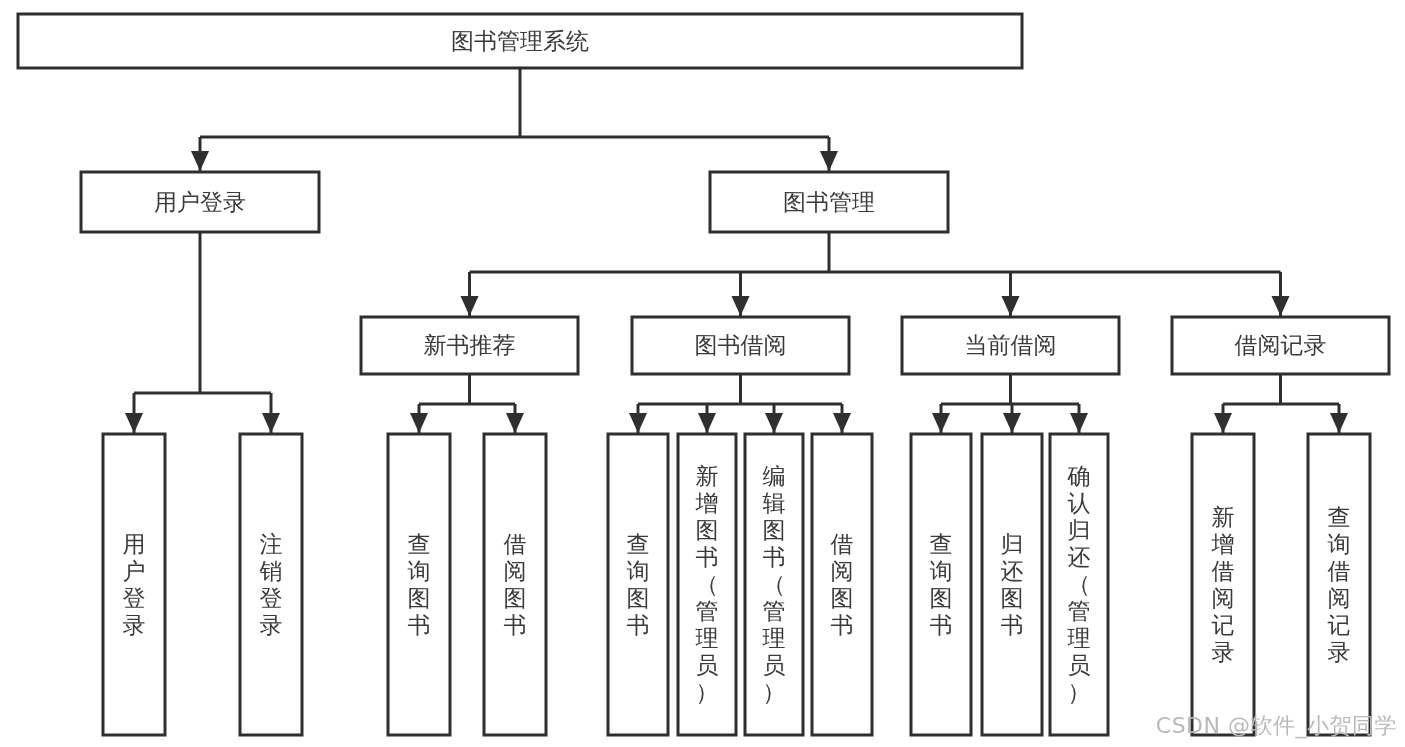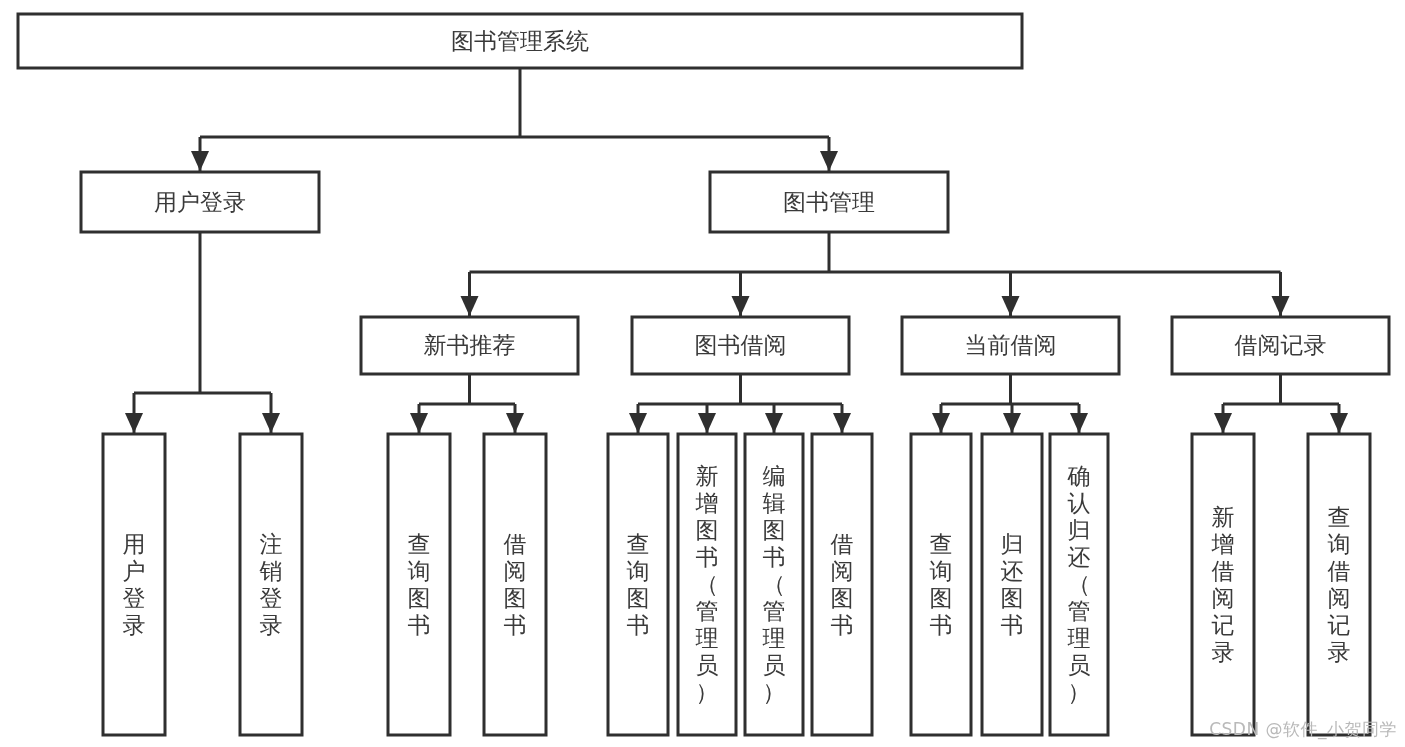--- a/index.html
+++ b/index.html
@@ -52,21 +52,21 @@
     font-family: "DejaVu Sans", "Liberation Sans", sans-serif;
     font-size: 23px;
     fill: #3a3a3a;
     text-anchor: middle;
   }
   .watermark-text {
     position: absolute;
     right: 8px;
     bottom: 6px;
     font-family: "DejaVu Sans", "Liberation Sans", sans-serif;
-    font-size: 17px;
+    font-size: 22px;
     color: #b9b9b9;
     white-space: nowrap;
     letter-spacing: 0.5px;
     user-select: none;
     text-align: center;
   }
 </style>
 </head>
 <body>
 

